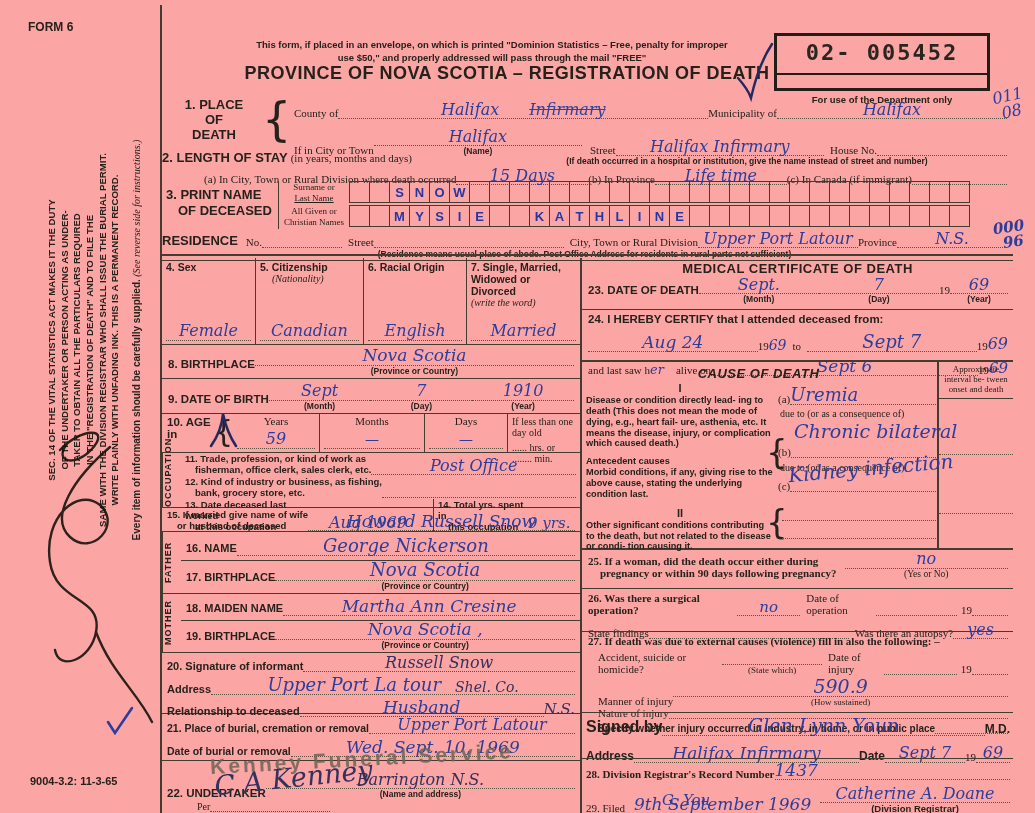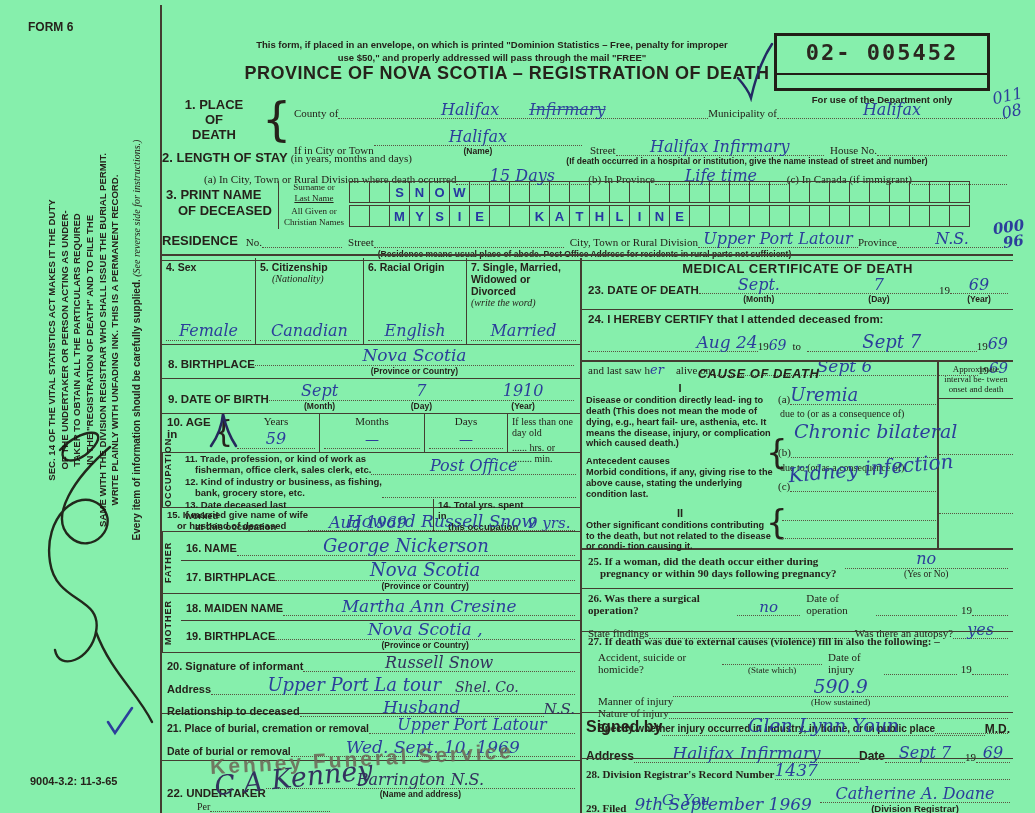--- a/index.html
+++ b/index.html
@@ -1,16 +1,16 @@
 <!DOCTYPE html>
 <html><head>
 <meta charset="utf-8">
 <style>
   html,body{margin:0;padding:0;background:#d8d4c6;}
-  .page{position:relative;width:1035px;height:813px;background:#86efac;overflow:hidden;
+  .page{position:relative;width:1035px;height:813px;background:#fca5a5;overflow:hidden;
         font-family:"Liberation Serif",serif;color:#26221b;}
   .abs{position:absolute;}
   .b{font-family:"Liberation Sans",sans-serif;font-weight:bold;}
   .ser{font-family:"Liberation Serif",serif;}
   .it{font-style:italic;}
   .ctr{text-align:center;}
   .hw{font-family:"DejaVu Serif",serif;font-style:italic;color:#2c3e9b;font-size:15px;line-height:1;white-space:nowrap;}
   .hwd{color:#33325e;}
   .fl{display:flex;align-items:flex-end;}
   .grow{flex:1;}
@@ -484,21 +484,21 @@
           <span class="dots ctr"><span class="hw" style="font-size:16px;">69</span></span>
           <span class="note-under">(Year)</span>
         </span>
       </div>
     </div>
     <div class="abs rule" style="left:420px;top:309px;width:431px;height:1px;"></div>
 
     <div class="abs" style="left:426px;top:313px;width:420px;">
       <div class="lblb" style="font-size:11.5px;">24. I HEREBY CERTIFY that I attended deceased from:</div>
       <div class="fl lbl" style="margin-top:8px;">
-        <span class="dots grow fl" style="justify-content:flex-end;">
+        <span class="dots grow fl" style="justify-content:center;">
             <span class="hw" style="font-size:17px;">Aug 24</span>
           </span>
         <span class="ser">19</span>
           <span class="hw" style="font-size:14px;">69</span>
         <span class="ser" style="margin:0 6px;">to</span>
         <span class="dots grow fl" style="justify-content:center;">
             <span class="hw" style="font-size:18px;">Sept 7</span>
           </span>
         <span class="ser">19</span>
           <span class="hw" style="font-size:16px;">69</span>
@@ -638,21 +638,21 @@
       </div>
     </div>
     <div class="abs rule" style="left:420px;top:758px;width:431px;height:1px;"></div>
 
     <div class="abs" style="left:424px;top:762px;width:424px;">
       <div class="fl lbl">
         <span class="ser b" style="font-weight:bold;font-size:11px;">28. Division Registrar's Record Number</span>
         <span class="dots grow"><span class="hw" style="font-size:17px;">1437</span></span>
       </div>
       <div class="fl lbl" style="margin-top:6px;">
-        <span class="ser b" style="font-weight:bold;font-size:11px;">29. Filed</span>
+        <span class="ser b" style="font-weight:normal;font-size:11px;">29. Filed</span>
         <span class="dots grow fl" style="justify-content:center;">
             <span class="hw" style="font-size:17px;">9th September 1969</span>
           </span>
         <span class="fillc" style="width:190px;">
           <span class="dots ctr"><span class="hw" style="font-size:16px;">Catherine A. Doane</span></span>
           <span class="note-under ser" style="font-weight:bold;font-size:9.5px;">(Division Registrar)</span>
         </span>
       </div>
     </div>
     <div class="abs hw" style="left:500px;top:793px;font-size:15px;">G.   You</div>

